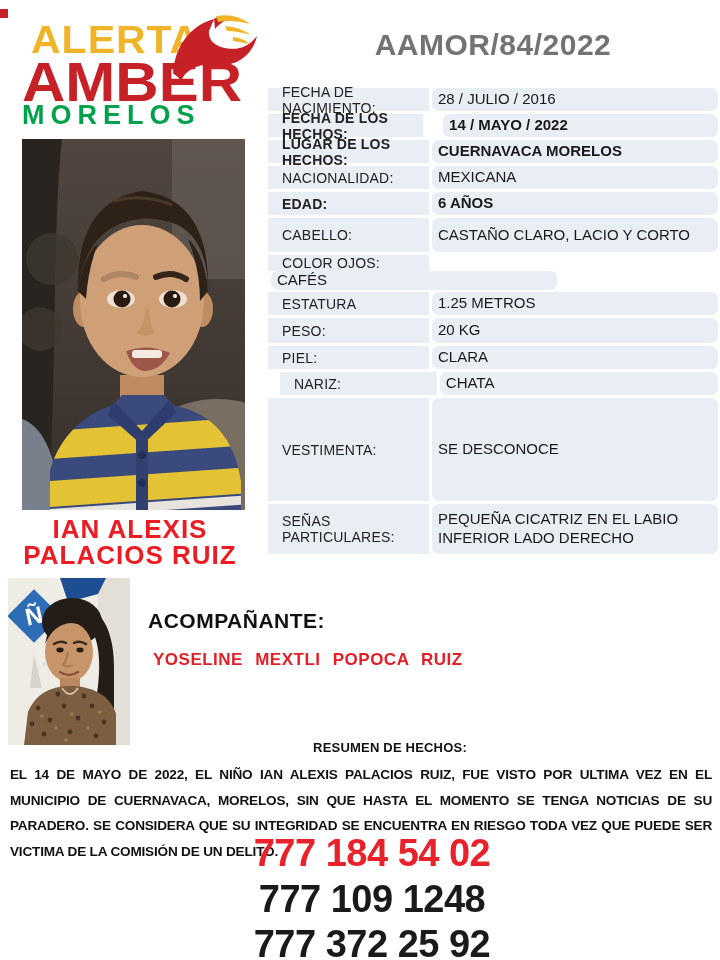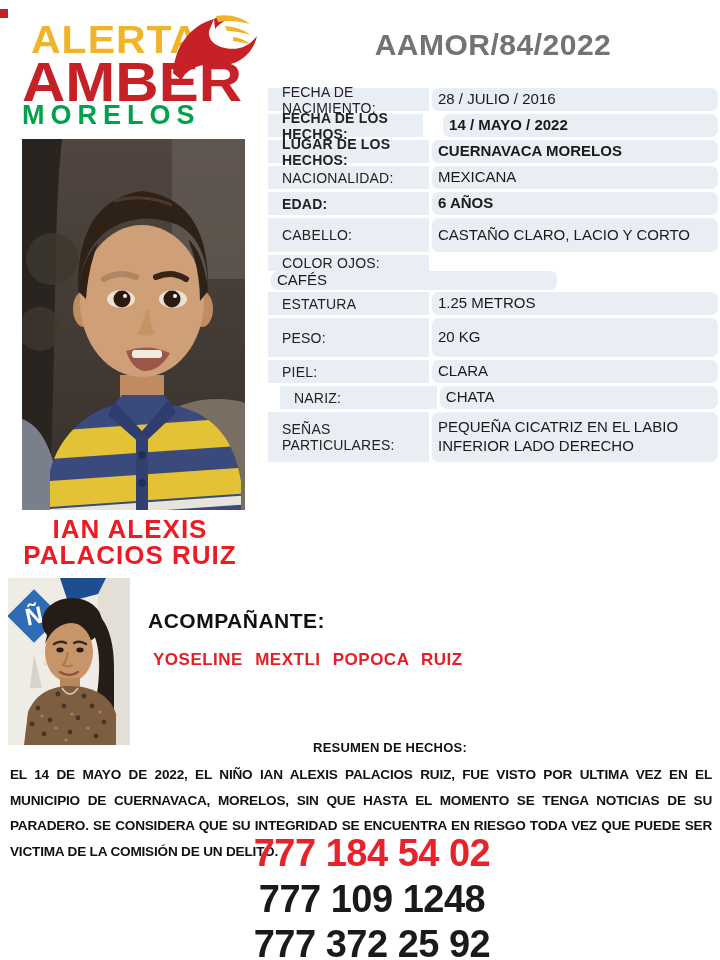--- a/index.html
+++ b/index.html
@@ -93,31 +93,35 @@
         <div class="info-value">CASTAÑO CLARO, LACIO Y CORTO</div>
       </div>
       <div class="info-row" style="height: 34px; flex-direction: column;">
         <div class="info-label">COLOR  OJOS:</div>
         <div class="info-value">CAFÉS</div>
       </div>
       <div class="info-row" style="height: 23px;">
         <div class="info-label">ESTATURA</div>
         <div class="info-value">1.25 METROS</div>
       </div>
-      <div class="info-row" style="height: 39px;">
+      <div class="info-row" style="height: 25px;">
         <div class="info-label">PESO:</div>
         <div class="info-value">20 KG</div>
       </div>
       <div class="info-row" style="height: 23px;">
         <div class="info-label">PIEL:</div>
         <div class="info-value">CLARA</div>
       </div>
       <div class="info-row" style="height: 23px; padding-left: 12px;">
         <div class="info-label">NARIZ:</div>
         <div class="info-value">CHATA</div>
+      </div>
+      <div class="info-row" style="height: 103px;">
+        <div class="info-label">VESTIMENTA:</div>
+        <div class="info-value">SE DESCONOCE</div>
       </div>
       <div class="info-row" style="height: 50px;">
         <div class="info-label">SEÑAS  PARTICULARES:</div>
         <div class="info-value">PEQUEÑA CICATRIZ  EN EL LABIO INFERIOR LADO DERECHO</div>
       </div>
     </div>
 
   <div class="child-photo">
     <svg width="223" height="371" viewBox="0 0 223 371">
       <defs>

